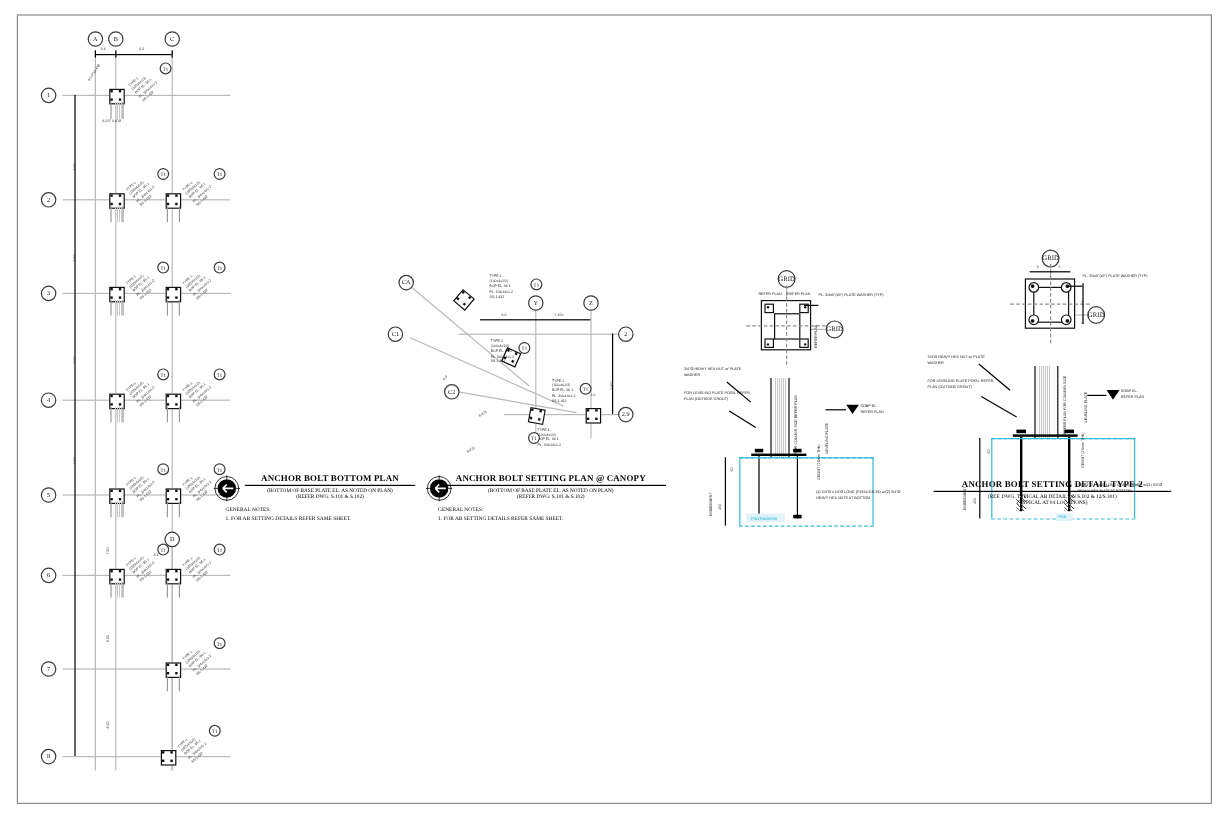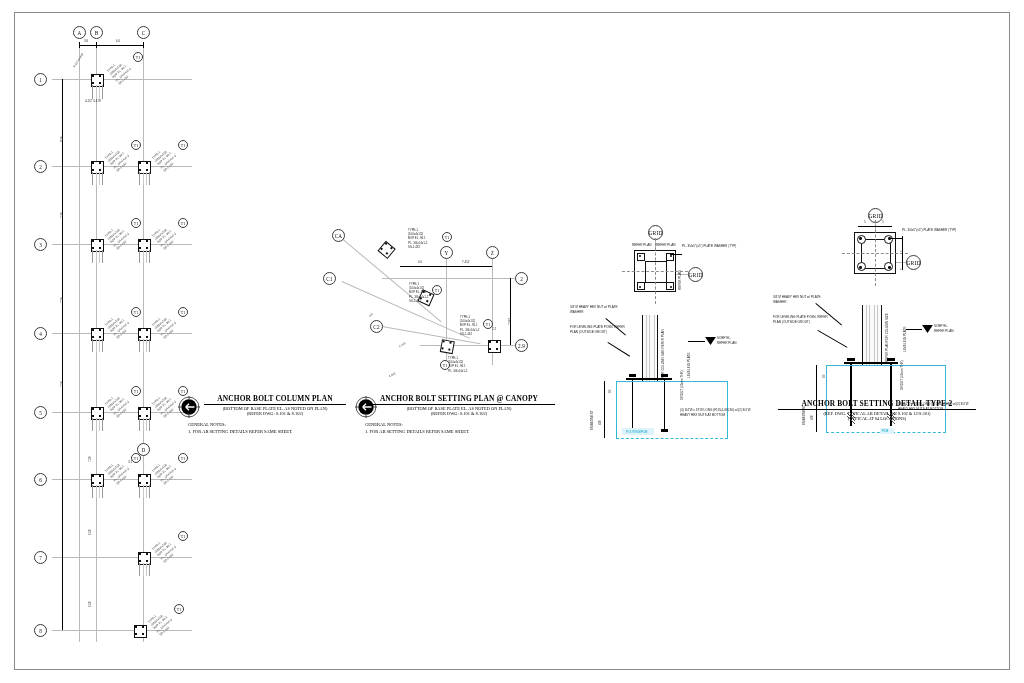--- a/index.html
+++ b/index.html
@@ -403,21 +403,21 @@
       <svg class="north" viewBox="0 0 40 40" style="left:0;top:2px;">
         <circle cx="20" cy="20" r="14" fill="#000"></circle>
         <circle cx="20" cy="20" r="18" fill="none" stroke="#000" stroke-width="1.2"></circle>
         <line x1="20" y1="0" x2="20" y2="6" stroke="#000" stroke-width="1.2"></line>
         <line x1="20" y1="34" x2="20" y2="40" stroke="#000" stroke-width="1.2"></line>
         <line x1="0" y1="20" x2="6" y2="20" stroke="#000" stroke-width="1.2"></line>
         <line x1="34" y1="20" x2="40" y2="20" stroke="#000" stroke-width="1.2"></line>
         <path d="M30 20 L14 20 M14 20 L20 14 M14 20 L20 26" stroke="#fff" stroke-width="2.4" fill="none"></path>
       </svg>
       <div style="margin-left:26px;">
-        <div class="tb-title">ANCHOR BOLT COLUMN PLAN</div>
+        <div class="tb-title">ANCHOR BOLT BOTTOM PLAN</div>
         <div class="tb-sub">(BOTTOM OF BASE PLATE EL. AS NOTED ON PLAN)</div>
         <div class="tb-sub2">(REFER DWG: S.101 &amp; S.102)</div>
       </div>
       <div class="tb-notes" style="margin-left:10px;">
         <div>GENERAL NOTES:</div>
         <div>1. FOR AB SETTING DETAILS REFER SAME SHEET.</div>
       </div>
     </div>
   </div>
 

